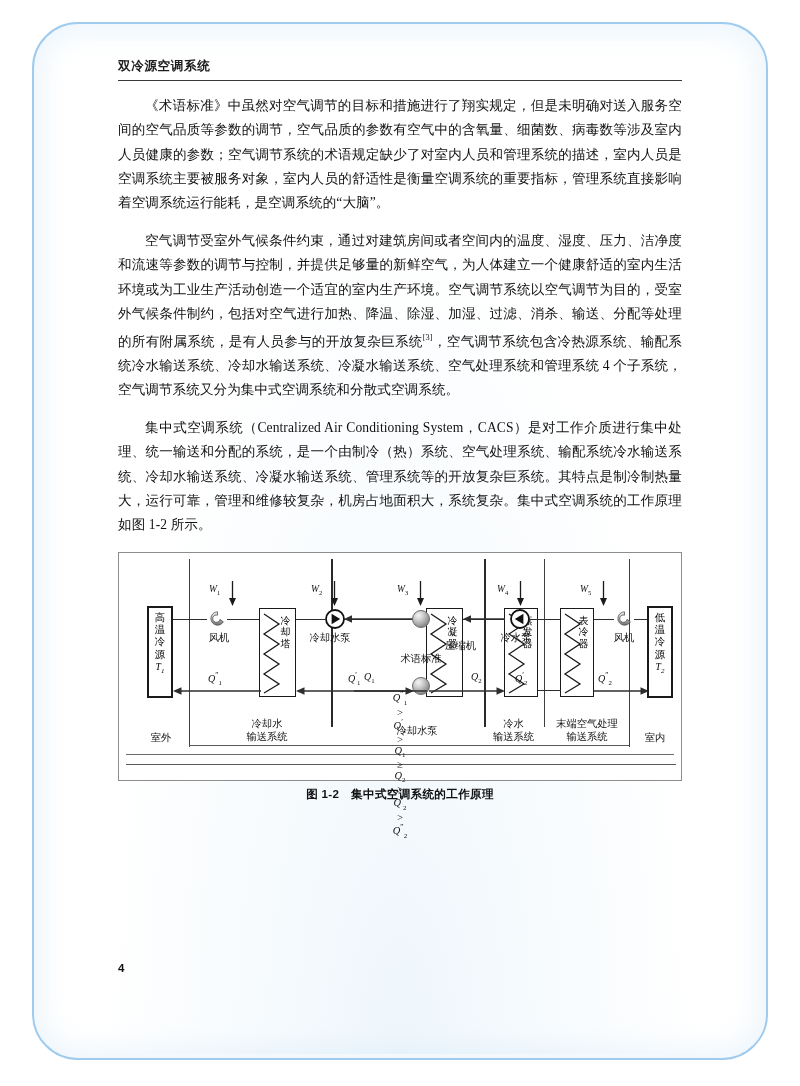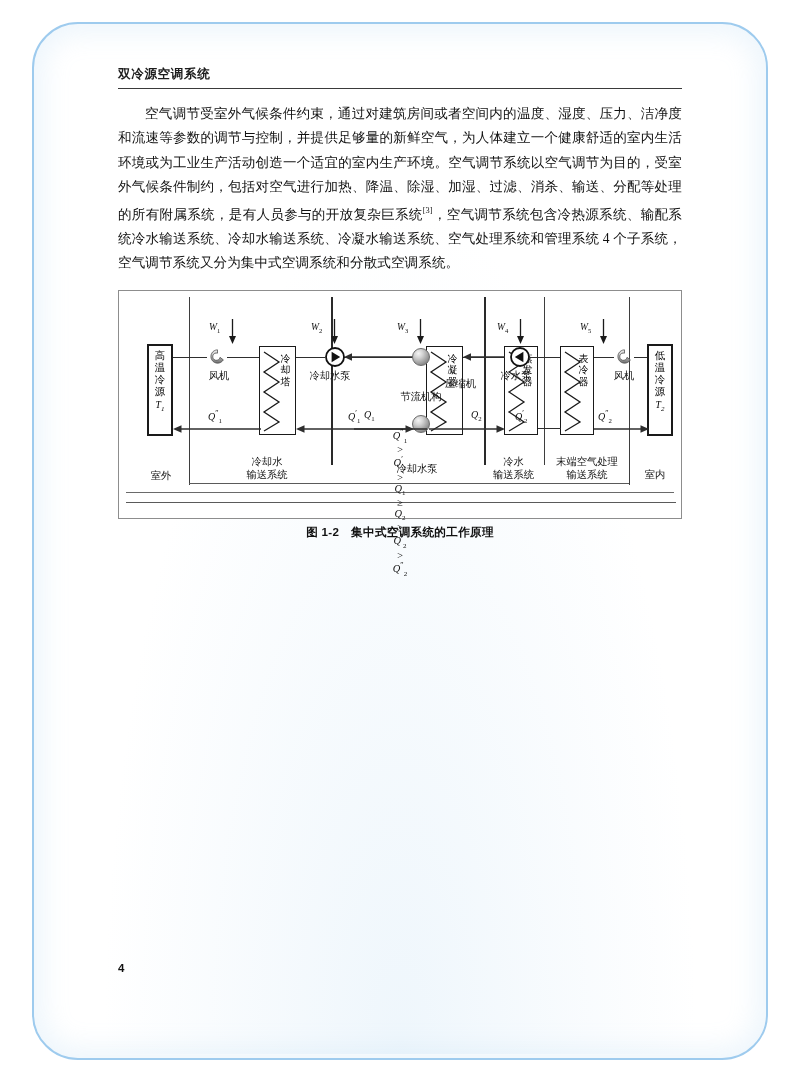--- a/index.html
+++ b/index.html
@@ -28,21 +28,21 @@
     width:calc(800px - 38px - 38px);
     height:calc(1086px - 28px - 32px);
     border-radius:42px;
     box-sizing:border-box;
     pointer-events:none;
     background:radial-gradient(ellipse at 50% 100%, rgba(200,226,245,.30) 0%, rgba(255,255,255,0) 58%);
   }
 
   #sheet{
     position:absolute;
-    left:118px;top:66px;
+    left:118px;top:58px;
     width:564px;
   }
 
   
   .runhead{
     font-size:12.6px;
     letter-spacing:.6px;
     color:#1d1d1d;
     padding-bottom:5px;
     border-bottom:1px solid #3a3a3a;
@@ -177,23 +177,25 @@
 </head>
 <body>
 
 <div id="page-frame"></div>
 <div id="page-frame-glow"></div>
 
 <div id="sheet">
 
   <div class="runhead">双冷源空调系统</div>
 
+  <p class="body-text">《术语标准》中虽然对空气调节的目标和措施进行了翔实规定，但是未明确对送入服务空间的空气品质等参数的调节，空气品质的参数有空气中的含氧量、细菌数、病毒数等涉及室内人员健康的参数；空气调节系统的术语规定缺少了对室内人员和管理系统的描述，室内人员是空调系统主要被服务对象，室内人员的舒适性是衡量空调系统的重要指标，管理系统直接影响着空调系统运行能耗，是空调系统的“大脑”。</p>
 
   <p class="body-text"><span>空气调节受室外气候条件约束，通过对建筑房间或者空间内的温度、湿度、压力、洁净度和流速等参数的调节与控制，并提供足够量的新鲜空气，为人体建立一个健康舒适的室内生活环境或为工业生产活动创造一个适宜的室内生产环境。空气调节系统以空气调节为目的，受室外气候条件制约，包括对空气进行加热、降温、除湿、加湿、过滤、消杀、输送、分配等处理的所有附属系统，是有人员参与的开放复杂巨系统</span><sup class="ref">[3]</sup><span>，空气调节系统包含冷热源系统、输配系统冷水输送系统、冷却水输送系统、冷凝水输送系统、空气处理系统和管理系统 4 个子系统，空气调节系统又分为集中式空调系统和分散式空调系统。</span></p>
 
+  <p class="body-text">集中式空调系统（Centralized Air Conditioning System，CACS）是对工作介质进行集中处理、统一输送和分配的系统，是一个由制冷（热）系统、空气处理系统、输配系统冷水输送系统、冷却水输送系统、冷凝水输送系统、管理系统等的开放复杂巨系统。其特点是制冷制热量大，运行可靠，管理和维修较复杂，机房占地面积大，系统复杂。集中式空调系统的工作原理如图 1-2 所示。</p>
 
   <div class="figure-wrap">
     <div class="diagram">
       <div class="inner">
 
         <div class="vsep" style="left:63px;  height:188px;"></div>
         <div class="vsep thick" style="left:205px; height:168px;"></div>
         <div class="vsep thick" style="left:358px; height:168px;"></div>
         <div class="vsep" style="left:418px; height:168px;"></div>
         <div class="vsep" style="left:503px; height:188px;"></div>
@@ -347,21 +349,21 @@
             </defs>
           <path d="M12 1 A8 8 0 1 0 19 13 L15 10 A4.4 4.4 0 1 1 12 5 Z" fill="url(#fg2)" stroke="#4a4a4a" stroke-width=".9"></path>
         </svg>
 
         <div class="sphere" style="left:286px;top:51px;"></div>
         <div class="sphere" style="left:286px;top:118px;"></div>
 
         <div class="zone-label" style="left:73px;top:72px;width:40px;">风机</div>
         <div class="zone-label" style="left:172px;top:72px;width:64px;">冷却水泵</div>
         <div class="zone-label" style="left:240px;top:80px;width:110px;text-align:right;">压缩机</div>
-        <div class="zone-label" style="left:240px;top:93px;width:110px;">节流机构</div>
+        <div class="zone-label" style="left:240px;top:93px;width:110px;">术语标准</div>
         <div class="zone-label" style="left:364px;top:72px;width:52px;">冷水泵</div>
         <div class="zone-label" style="left:478px;top:72px;width:40px;">风机</div>
 
         <svg style="position:absolute;left:47px;top:126px;" width="88" height="12" viewBox="0 0 88 12">
             <path d="M88 6 H7" stroke="#2e2e2e" stroke-width="1.3" fill="none"></path>
             <path d="M0 6 L8.5 2.2 V9.8 Z" fill="#2e2e2e"></path>
           </svg>
 
         <svg style="position:absolute;left:170px;top:126px;" width="131" height="12" viewBox="0 0 131 12">
             <path d="M131 6 H7" stroke="#2e2e2e" stroke-width="1.3" fill="none"></path>
@@ -416,21 +418,21 @@
         <div class="zone-label" style="left:359px;top:158px;width:57px;">
           <div>冷水</div>
           <div>输送系统</div>
         </div>
 
         <div class="zone-label" style="left:420px;top:158px;width:82px;">
           <div>末端空气处理</div>
           <div>输送系统</div>
         </div>
 
-        <div class="zone-label" style="left:508px;top:172px;width:42px;font-family:Liberation Mono, monospace;">室内</div>
+        <div class="zone-label" style="left:508px;top:172px;width:42px;">室内</div>
 
         <div class="hsep" style="left:63px;top:186px;width:440px;"></div>
         <div class="hsep" style="left:0px;top:205px;width:550px;"></div>
 
         <div class="eqrow">
           <span>Q<sup>″</sup><sub>1</sub></span>
             <span>&gt;</span>
             <span>Q<sup>′</sup><sub>1</sub></span>
             <span>&gt;</span>
             <span>Q<sub>1</sub></span>

